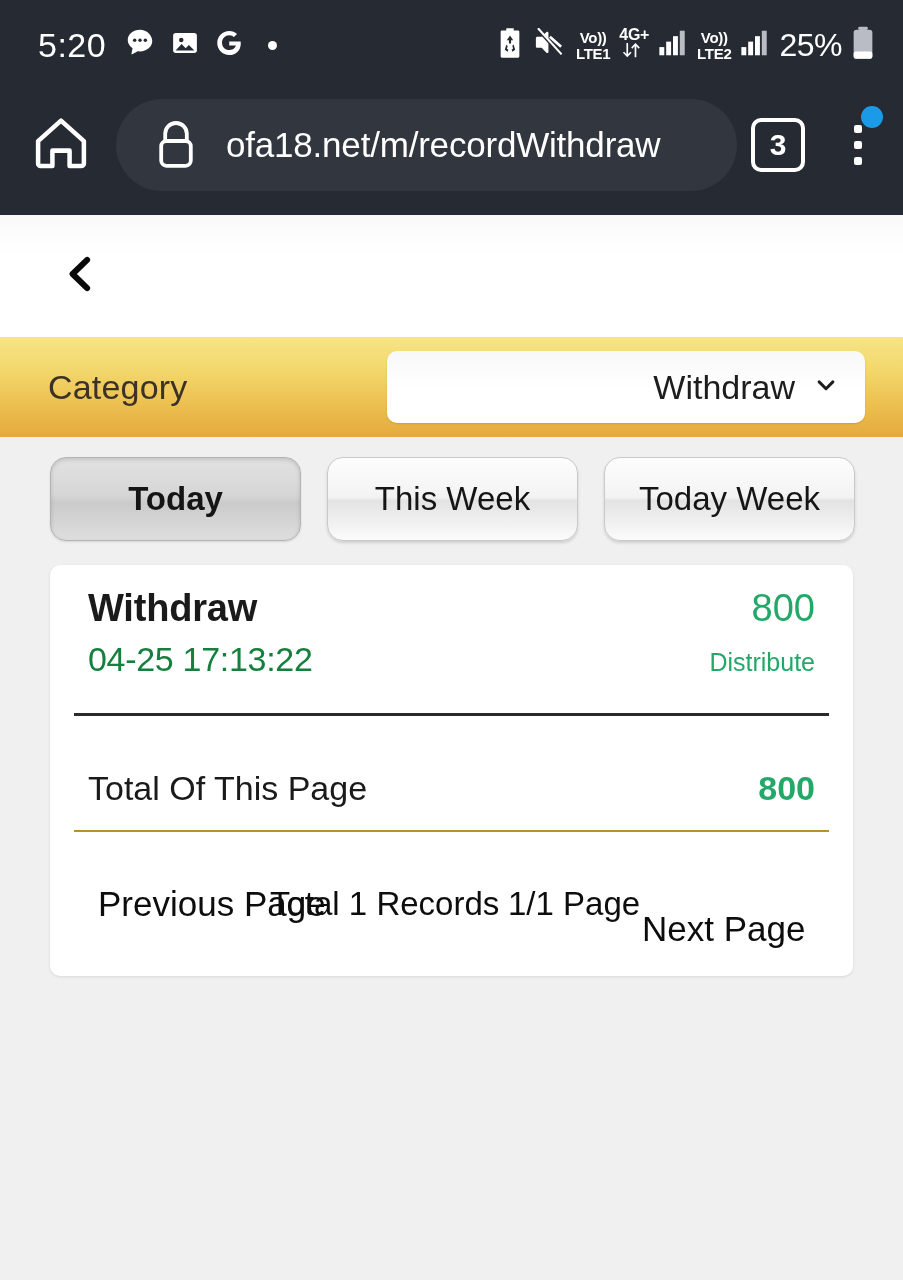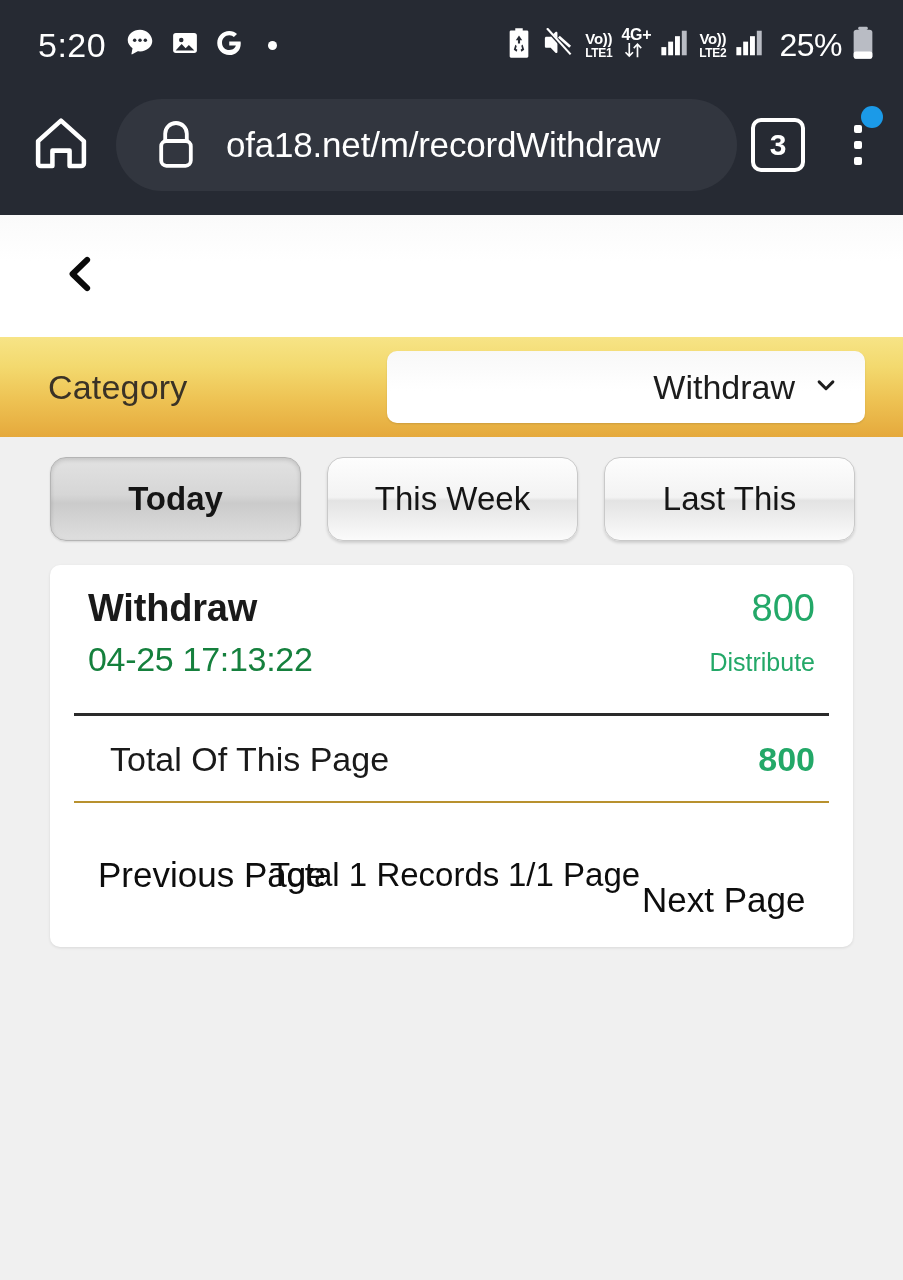--- a/index.html
+++ b/index.html
@@ -67,41 +67,40 @@
     align-items: center;
     line-height: 1;
     justify-content: space-between;
   }
   .sig-vo {
     font-size: 15px;
     font-weight: 700;
     letter-spacing: -0.3px;
   }
   .sig-lte {
-    font-size: 12px;
+    font-size: 15px;
     font-weight: 700;
     letter-spacing: -0.3px;
     margin-top: 1px;
   }
   .net-stack {
     display: flex;
     flex-direction: column;
     align-items: center;
     line-height: 1;
   }
   .net-gen {
     font-size: 16px;
     font-weight: 700;
     letter-spacing: -0.3px;
   }
   .battery-pct {
     font-size: 32px;
     font-weight: 400;
     letter-spacing: -0.5px;
-    margin-left: 5px;
   }
 
   
   .browser-bar {
     height: 125px;
     background: #262a33;
     display: flex;
     align-items: center;
     padding: 0 22px 16px 28px;
     gap: 0;
@@ -318,21 +317,22 @@
   .divider-dark {
     height: 3px;
     background: #2a2a2a;
     margin: 18px 24px 0 24px;
   }
 
   .total-row {
     display: flex;
     align-items: center;
     justify-content: space-between;
-    padding: 24px 38px 22px 60px;
+    padding: 24px 38px 22px 38px;
+    margin-top: 29px;
   }
   .total-label {
     font-size: 34px;
     color: #1a1a1a;
     font-weight: 400;
   }
   .total-value {
     font-size: 34px;
     color: #23a868;
     font-weight: 700;
@@ -512,21 +512,21 @@
           <svg width="30" height="30" viewBox="0 0 24 24">
             <path fill="none" stroke="#1d1d1d" stroke-width="2.4" stroke-linecap="round" stroke-linejoin="round" d="M6.5 9.5 12 15l5.5-5.5"></path>
           </svg>
         </span>
       </div>
     </div>
 
     <div class="tab-row">
       <div class="tab-btn active">Today</div>
       <div class="tab-btn">This Week</div>
-      <div class="tab-btn">Last This</div>
+      <div class="tab-btn">Today Week</div>
     </div>
 
     <div class="card">
 
       <div class="record-row">
         <div class="record-line">
           <span class="record-title">Withdraw</span>
           <span class="record-amount">800</span>
         </div>
         <div class="record-line2">

